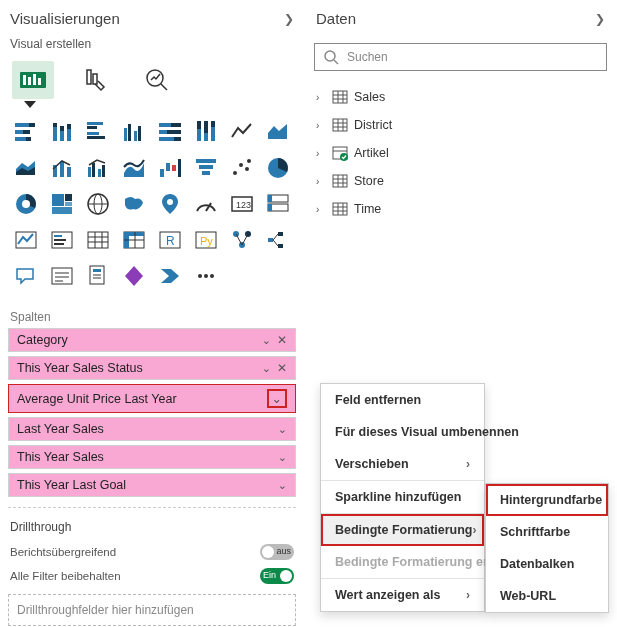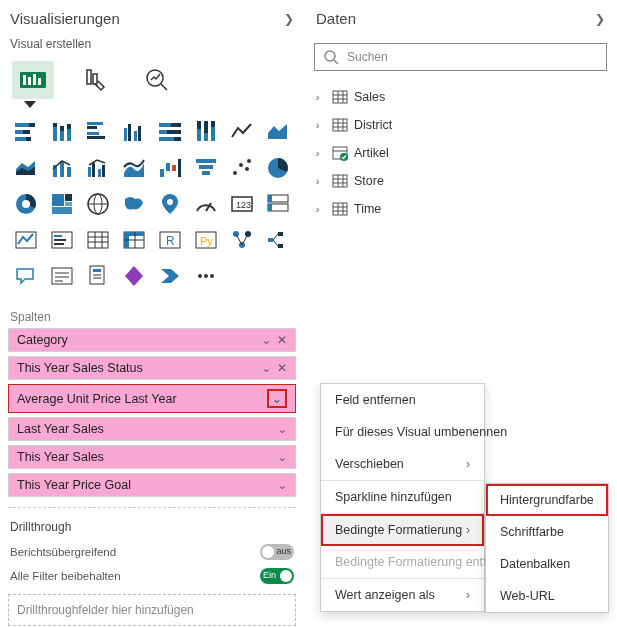--- a/index.html
+++ b/index.html
@@ -37,21 +37,21 @@
   .toggle.off .toggle-label { right:3px; color:#333;}
   .toggle.on .toggle-label { left:3px; }
   .drop-zone { border:1px dashed #bbb; padding:8px; margin:6px 2px; color:#888; font-size:12px; }
   .search-box { display:flex; align-items:center; border:1px solid #888; padding:5px 8px; margin:6px 2px 12px 2px; gap:8px; color:#888; }
   .tree { padding: 0 2px; }
   .tree-item { display:flex; align-items:center; gap:6px; padding:6px 2px; font-size:12.5px; color:#333; }
   .tree-item .ti-chev { color:#555; font-size:10px; width:10px; }
   .tree-item .ti-icon { width:16px; height:16px; }
   
   .ctx { position:absolute; background:#fff; border:1px solid #ccc; box-shadow:0 4px 10px rgba(0,0,0,0.15); font-size:12.5px; }
-  .ctx-item { display:flex; justify-content:space-between; align-items:flex-end; padding:9px 14px; color:#333; border-bottom:0; white-space:nowrap; }
+  .ctx-item { display:flex; justify-content:space-between; align-items:flex-end; padding:9px 14px; color:#333; border-bottom:0; white-space:nowrap;font-weight:bold; }
   .ctx-item.sel { background:#f0f0f0; outline:2px solid #c22; outline-offset:-2px; }
   .ctx-item.hl { outline:2px solid #c22; outline-offset:-2px; }
   .ctx-item.disabled { color:#aaa; }
   .ctx-sep { height:1px; background:#e3e3e3; margin:0; }
   .ctx .sub-chev { color:#666; font-size:12px; }
   .ctx1 { left:320px; top:383px; width:165px; }
   .ctx2 { left:485px; top:483px; width:124px; }
   svg { display:block; }
 </style>
 </head>
@@ -405,21 +405,21 @@
             <span class="chev-s">⌄</span>
           </span>
         </div>
         <div class="field-row">
           <span>This Year Sales</span>
           <span class="row-ctrls">
             <span class="chev-s">⌄</span>
           </span>
         </div>
         <div class="field-row">
-          <span>This Year Price Goal</span>
+          <span>This Year Last Goal</span>
           <span class="row-ctrls">
             <span class="chev-s">⌄</span>
           </span>
         </div>
       </div>
 
     <hr class="sep">
     <div class="drill-label">Drillthrough</div>
     <div class="toggle-row">
       <span>Berichtsübergreifend</span>

